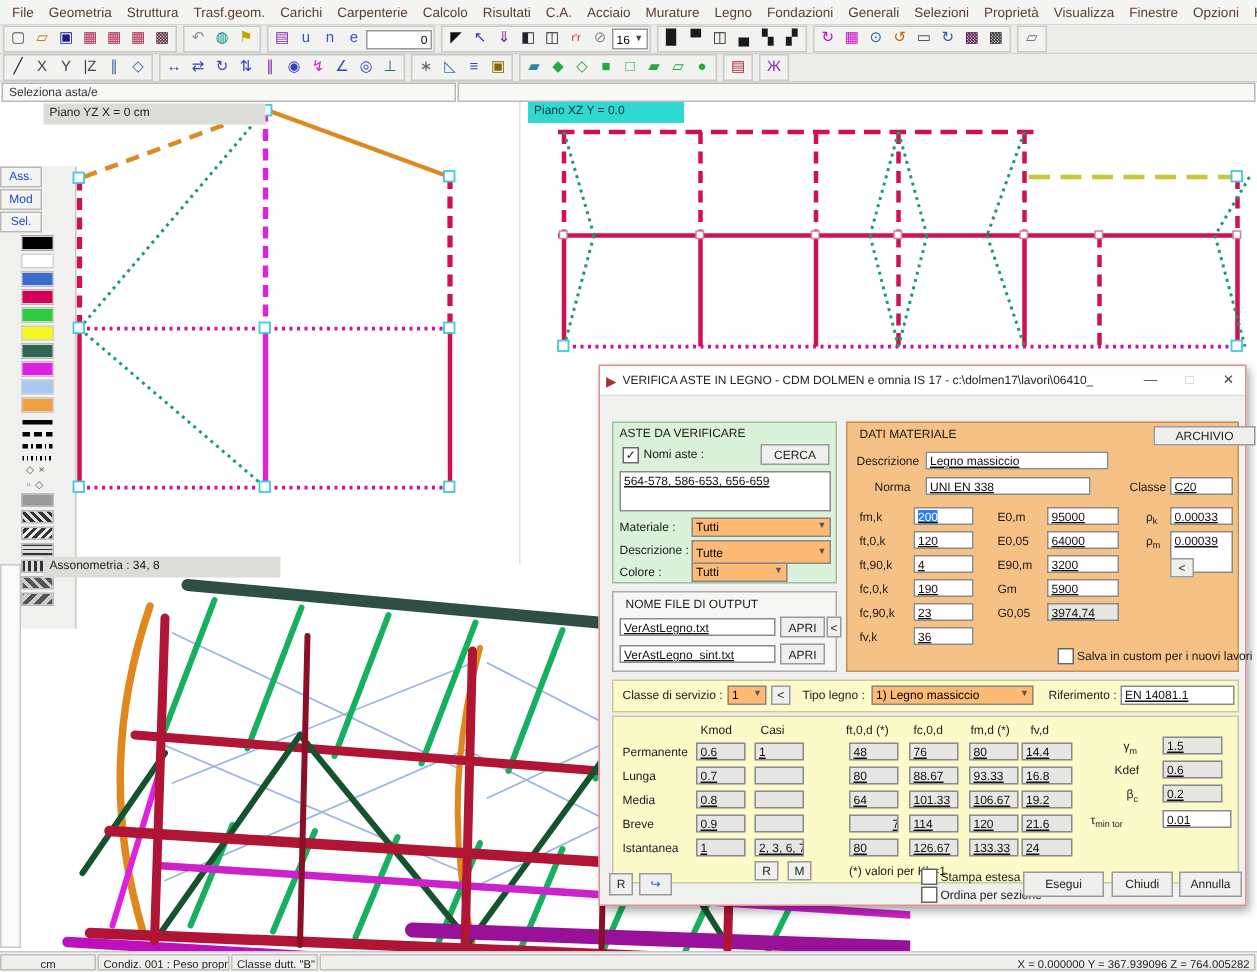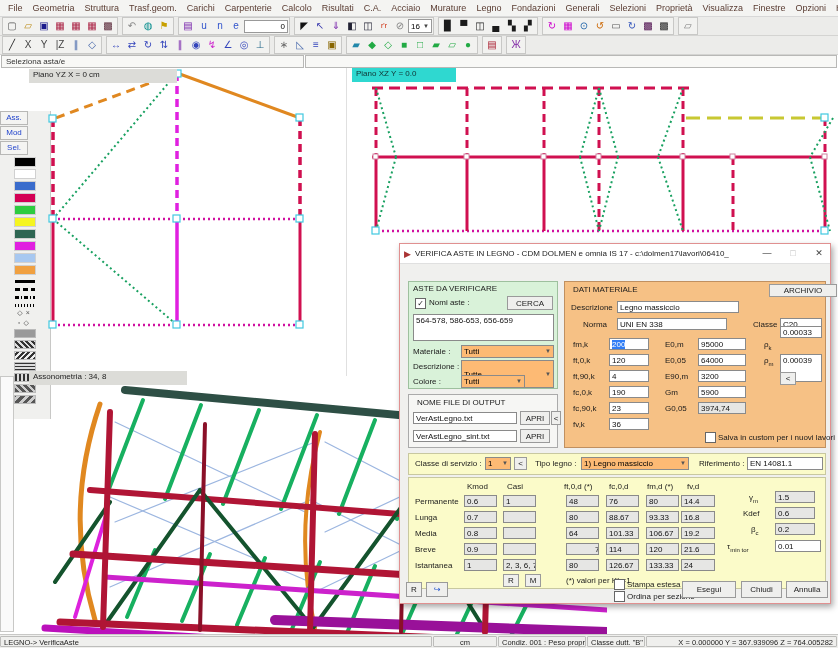--- a/index.html
+++ b/index.html
@@ -51,21 +51,21 @@
   #dlg-titlebar .dtitle{font-size:8px;color:#222;margin-left:4px;white-space:nowrap;overflow:hidden;}
   .winbtn{position:absolute;top:0;width:26px;height:19px;text-align:center;line-height:19px;font-size:9px;color:#444;}
   #dlg-body{position:absolute;left:0;top:20px;width:432px;height:340px;}
   .panel{position:absolute;box-sizing:border-box;margin-top:10px;}
   .p-green{background:#d9f2d9;border:1px solid #9ec09e;}
   .p-white{background:#f6f6f4;border:1px solid #aaa;}
   .p-orange{background:#f6c185;border:1px solid #c09060;}
   .p-yellow{background:#fbfbc9;border:1px solid #c8c8a0;}
   .lbl{position:absolute;font-size:8px;color:#1a1a1a;white-space:nowrap;}
   .fld{position:absolute;background:#fff;border:1px solid #8a8a8a;font-size:8px;color:#111;
-       padding:0 2px;box-sizing:border-box;line-height:11px;overflow:hidden;white-space:nowrap;}
+       padding:0 2px;box-sizing:border-box;line-height:11px;overflow:hidden;white-space:nowrap;text-decoration:underline;}
   .fld.gray{background:#e6e6e4;}
   .btn{position:absolute;background:#efefed;border:1px solid #9a9a9a;font-size:8px;color:#222;
        text-align:center;box-sizing:border-box;}
   .ddl{position:absolute;background:#fdba74;border:1px solid #8a8a8a;font-size:8px;box-sizing:border-box;
        display:flex;align-items:center;justify-content:space-between;padding:0 2px;line-height:11px;}
   .ddl .arr{font-size:6px;color:#555;}
   .cbx{position:absolute;width:9px;height:9px;border:1px solid #666;background:#fff;font-size:8px;
        line-height:9px;text-align:center;color:#222;}
   .sel-text{background:#2f7df6;color:#fff;}
   sub{font-size:6px;}
@@ -423,21 +423,21 @@
       <span class="cbx" style="left:6px;top:16px;">✓</span>
       <span class="lbl" style="left:20px;top:16px;">Nomi aste :</span>
       <span class="btn" style="left:98px;top:14px;width:46px;height:14px;line-height:13px;">CERCA</span>
       <div class="fld" style="left:4px;top:32px;width:141px;height:27px;line-height:9px;padding-top:1px;">564-578, 586-653, 656-659</div>
       <span class="lbl" style="left:4px;top:65px;">Materiale :</span>
       <div class="ddl" style="left:52px;top:63px;width:93px;height:13px;">
         <span>Tutti</span>
         <span class="arr">▼</span>
       </div>
       <span class="lbl" style="left:4px;top:80px;">Descrizione :</span>
-      <div class="ddl" style="left:52px;top:78px;width:93px;height:28px;">
+      <div class="ddl" style="left:52px;top:78px;width:93px;height:16px;">
         <span>Tutte</span>
         <span class="arr">▼</span>
       </div>
       <span class="lbl" style="left:4px;top:95px;">Colore :</span>
       <div class="ddl" style="left:52px;top:93px;width:64px;height:13px;">
         <span>Tutti</span>
         <span class="arr">▼</span>
       </div>
     </div>
 
@@ -478,21 +478,21 @@
       <span class="lbl" style="left:100px;top:74px;">E0,05</span>
       <div class="fld" style="left:133px;top:72px;width:48px;height:12px;">64000</div>
       <span class="lbl" style="left:100px;top:90px;">E90,m</span>
       <div class="fld" style="left:133px;top:88px;width:48px;height:12px;">3200</div>
       <span class="lbl" style="left:100px;top:106px;">Gm</span>
       <div class="fld" style="left:133px;top:104px;width:48px;height:12px;">5900</div>
       <span class="lbl" style="left:100px;top:122px;">G0,05</span>
       <div class="fld gray" style="left:133px;top:120px;width:48px;height:12px;">3974,74</div>
 
       <span class="lbl" style="left:199px;top:58px;"><span>ρ</span><sub>k</sub></span>
-      <div class="fld" style="left:215px;top:44px;width:42px;height:12px;">0.00033</div>
+      <div class="fld" style="left:215px;top:56px;width:42px;height:12px;">0.00033</div>
       <span class="lbl" style="left:199px;top:74px;"><span>ρ</span><sub>m</sub></span>
       <div class="fld" style="left:215px;top:72px;width:42px;height:28px;">0.00039</div>
       <span class="btn" style="left:215px;top:90px;width:16px;height:13px;line-height:12px;">&lt;</span>
 
       <span class="cbx" style="left:140px;top:150px;"></span>
       <span class="lbl" style="left:153px;top:151px;">Salva in custom per i nuovi lavori</span>
     </div>
 
     <div class="panel p-yellow" style="left:8px;top:179px;width:418px;height:22px;">
       <span class="lbl" style="left:6px;top:5px;">Classe di servizio :</span>
@@ -578,18 +578,17 @@
     <span class="lbl" style="left:227px;top:316px;">Stampa estesa</span>
     <span class="cbx" style="left:214px;top:327px;"></span>
     <span class="lbl" style="left:227px;top:328px;">Ordina per sezione</span>
     <span class="btn" style="left:282px;top:317px;width:54px;height:17px;line-height:16px;">Esegui</span>
     <span class="btn" style="left:341px;top:317px;width:41px;height:17px;line-height:16px;">Chiudi</span>
     <span class="btn" style="left:386px;top:317px;width:42px;height:17px;line-height:16px;">Annulla</span>
   </div>
 </div>
 
 <div id="statusbar" class="abs">
-  <div class="seg" style="width:432px;">LEGNO-&gt; VerificaAste</div>
   <div class="seg" style="width:64px;text-align:center;">cm</div>
   <div class="seg" style="width:88px;">Condiz. 001 : Peso proprio</div>
   <div class="seg" style="width:58px;">Classe dutt. "B"</div>
   <div class="seg" style="flex:1;text-align:right;">X = 0.000000 Y = 367.939096 Z = 764.005282</div>
 </div>
 
 </body></html>

